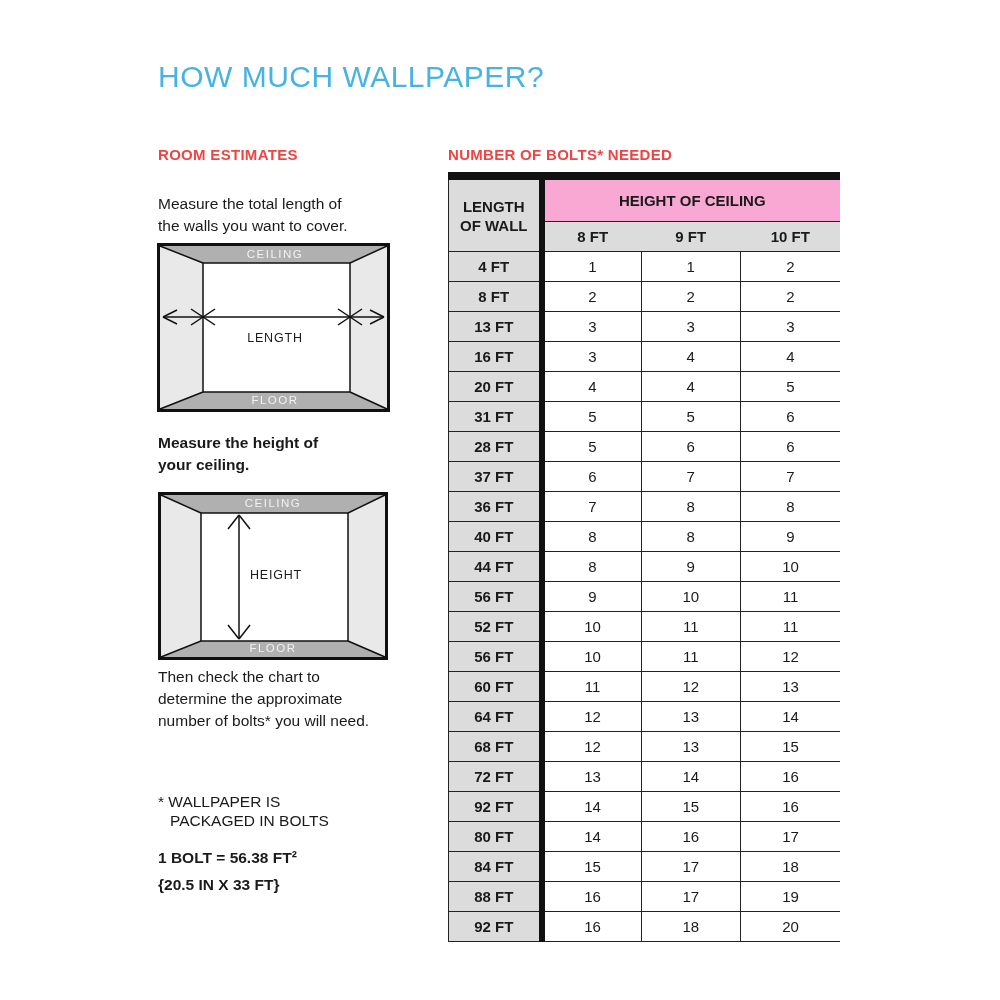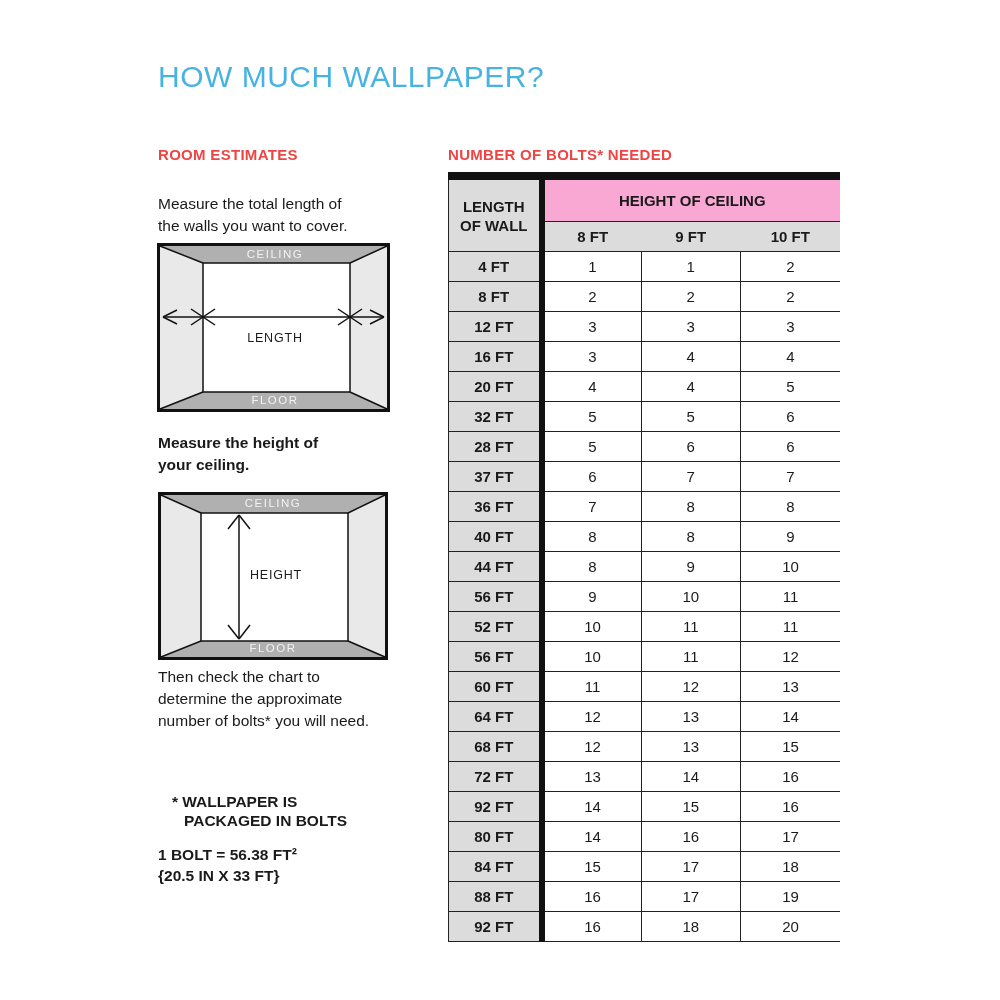--- a/index.html
+++ b/index.html
@@ -17,27 +17,27 @@
     font-size:15px;font-weight:bold;color:#ef4444;letter-spacing:.3px;
   }
   .left-section-title{position:absolute;left:158px;top:146px;}
   .table-title{position:absolute;left:448px;top:146px;width:392px;text-align:left;}
   
   .body-text{font-size:15.5px;line-height:22px;color:#1a1a1a;}
   .para1{position:absolute;left:158px;top:181px;width:260px;margin-top:12px;}
   .para2{position:absolute;left:158px;top:432px;width:260px;font-weight:bold;}
   .para3{position:absolute;left:158px;top:666px;width:290px;}
   .footnote{
-    position:absolute;left:172px;top:792px;width:260px;
-    font-size:15.5px;font-weight:bold;line-height:19px;
+    position:absolute;left:158px;top:792px;width:260px;
+    font-size:15.5px;font-weight:normal;line-height:19px;
     text-indent:-12px;padding-left:12px;
   }
   .bolt-info{
     position:absolute;left:158px;top:844px;width:260px;
-    font-size:15.5px;font-weight:bold;line-height:21px;
+    font-size:15.5px;font-weight:bold;line-height:27px;
   }
   
   .diagram{position:absolute;}
   #diagram-length{left:157px;top:243px;}
   #diagram-height{left:158px;top:492px;}
   
   table.bolts{
     position:absolute;left:448px;top:172px;width:392px;
     border-collapse:collapse;table-layout:fixed;
     border-top:8px solid #111;
@@ -174,39 +174,39 @@
           <td class="bolt-cell">1</td>
           <td class="bolt-cell">2</td>
         </tr>
         <tr>
           <td class="wall-cell">8 FT</td>
           <td class="bolt-cell">2</td>
           <td class="bolt-cell">2</td>
           <td class="bolt-cell">2</td>
         </tr>
         <tr>
-          <td class="wall-cell">12 FT</td>
+          <td class="wall-cell">13 FT</td>
           <td class="bolt-cell">3</td>
           <td class="bolt-cell">3</td>
           <td class="bolt-cell">3</td>
         </tr>
         <tr>
           <td class="wall-cell">16 FT</td>
           <td class="bolt-cell">3</td>
           <td class="bolt-cell">4</td>
           <td class="bolt-cell">4</td>
         </tr>
         <tr>
           <td class="wall-cell">20 FT</td>
           <td class="bolt-cell">4</td>
           <td class="bolt-cell">4</td>
           <td class="bolt-cell">5</td>
         </tr>
         <tr>
-          <td class="wall-cell">32 FT</td>
+          <td class="wall-cell">31 FT</td>
           <td class="bolt-cell">5</td>
           <td class="bolt-cell">5</td>
           <td class="bolt-cell">6</td>
         </tr>
         <tr>
           <td class="wall-cell">28 FT</td>
           <td class="bolt-cell">5</td>
           <td class="bolt-cell">6</td>
           <td class="bolt-cell">6</td>
         </tr>

